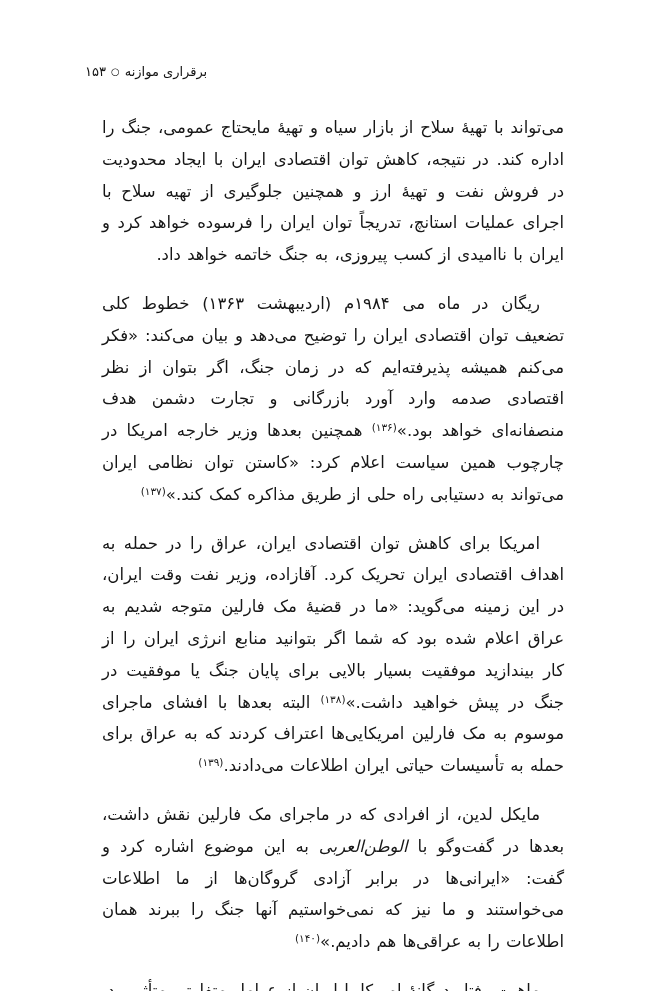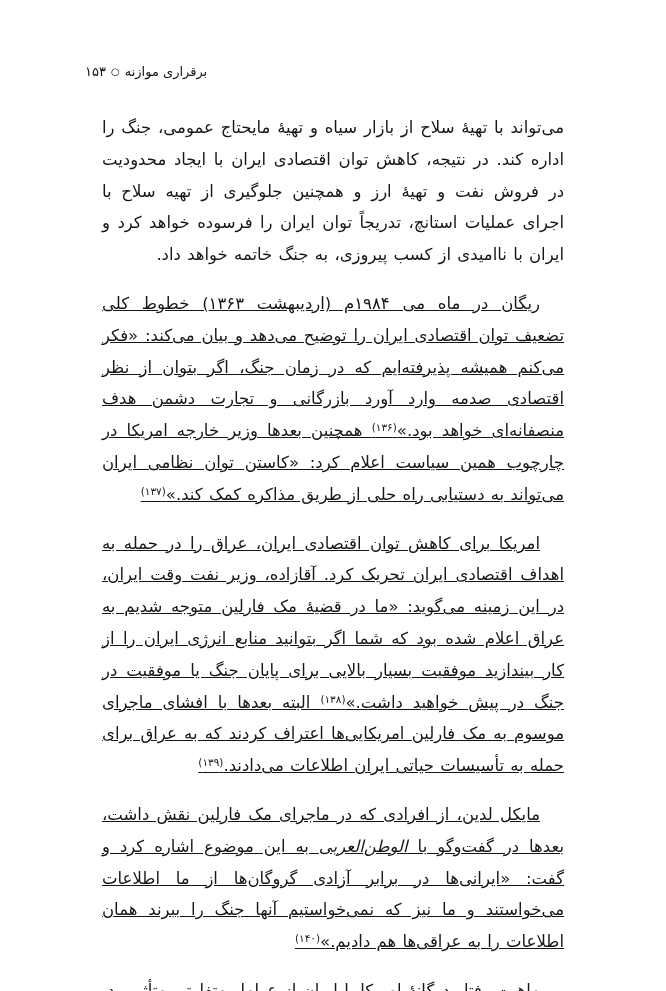--- a/index.html
+++ b/index.html
@@ -46,21 +46,20 @@
     font-size: 16.5px;
     line-height: 31.8px;
     word-spacing: 1px;
   }
   .content p.para {
     margin: 17px;
     padding: 0;
   }
   .content p.para.indent {
     text-indent: 24px;
-    text-decoration: underline;
   }
   .content sup.footnote-ref {
     font-size: 10.5px;
     line-height: 0;
     vertical-align: 5px;
   }
   .content .italic {
     font-style: italic;
   }
 </style>

